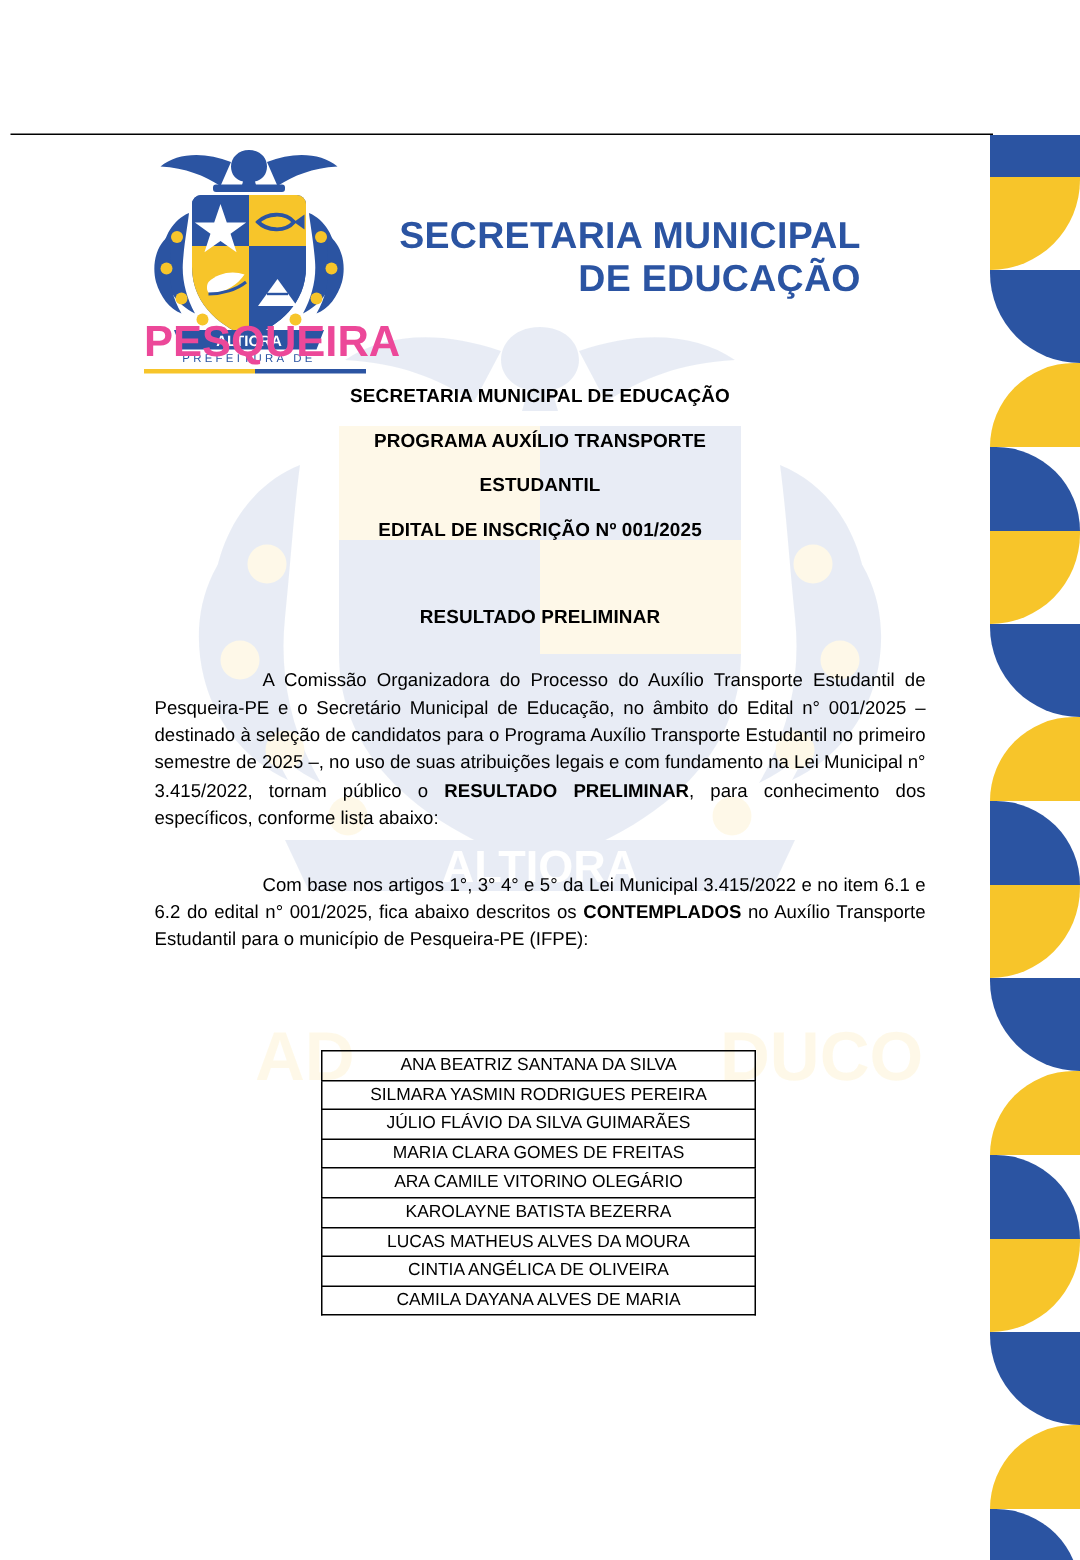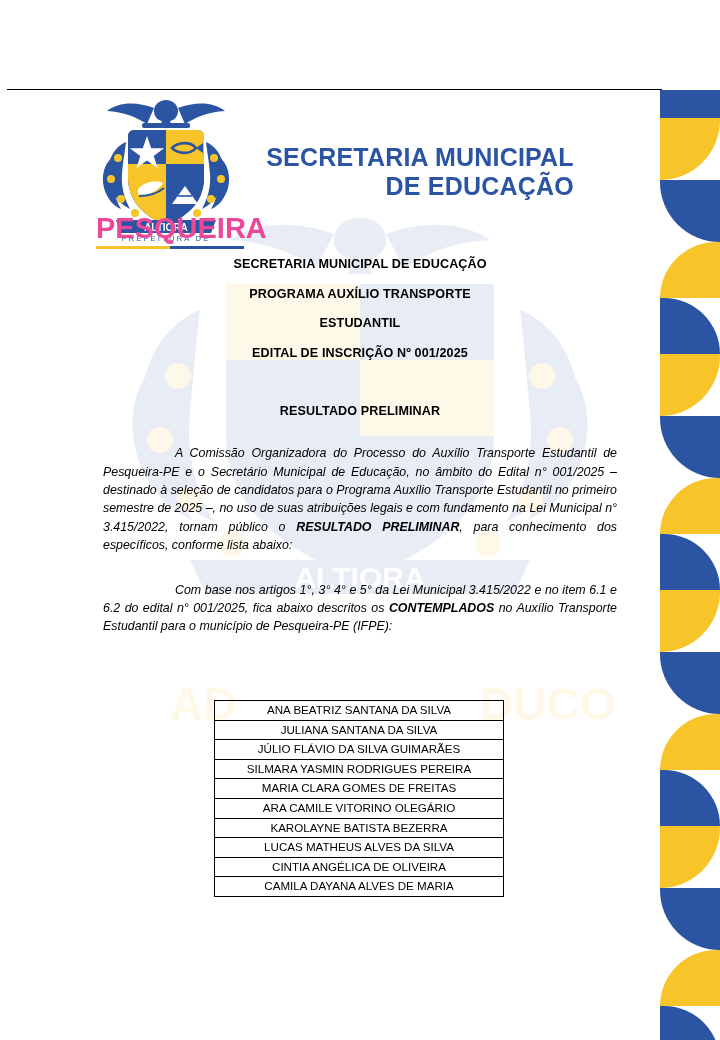--- a/index.html
+++ b/index.html
@@ -107,21 +107,20 @@
     margin-top: 45px;
     letter-spacing: 0.1px;
   }
 
   .para {
     text-align: justify;
     font-size: 12.4px;
     line-height: 1.48;
     margin-top: 26px;
     text-indent: 72px;
-    font-style: italic;
   }
   .para b { font-weight: bold; }
   #para-2 { }
 
   
   #names-table {
     position: absolute;
     left: 214px;
     top: 700px;
     width: 290px;
@@ -287,39 +286,36 @@
 
     <p class="para" id="para-2"><span>Com base nos artigos 1°, 3° 4° e 5° da Lei Municipal 3.415/2022 e no item 6.1 e 6.2 do edital n° 001/2025, fica abaixo descritos os </span><b>CONTEMPLADOS</b><span> no Auxílio Transporte Estudantil para o município de Pesqueira-PE (IFPE):</span></p>
   </div>
 
   <table id="names-table">
     <tbody>
         <tr>
           <td>ANA BEATRIZ SANTANA DA SILVA</td>
         </tr>
         <tr>
-          <td>JULIANA SANTANA DA SILVA</td>
+          <td>SILMARA YASMIN RODRIGUES PEREIRA</td>
         </tr>
         <tr>
           <td>JÚLIO FLÁVIO DA SILVA GUIMARÃES</td>
         </tr>
         <tr>
-          <td>SILMARA YASMIN RODRIGUES PEREIRA</td>
-        </tr>
-        <tr>
           <td>MARIA CLARA GOMES DE FREITAS</td>
         </tr>
         <tr>
           <td>ARA CAMILE VITORINO OLEGÁRIO</td>
         </tr>
         <tr>
           <td>KAROLAYNE BATISTA BEZERRA</td>
         </tr>
         <tr>
-          <td>LUCAS MATHEUS ALVES DA SILVA</td>
+          <td>LUCAS MATHEUS ALVES DA MOURA</td>
         </tr>
         <tr>
           <td>CINTIA ANGÉLICA DE OLIVEIRA</td>
         </tr>
         <tr>
           <td>CAMILA DAYANA ALVES DE MARIA</td>
         </tr>
       </tbody>
   </table>
 

